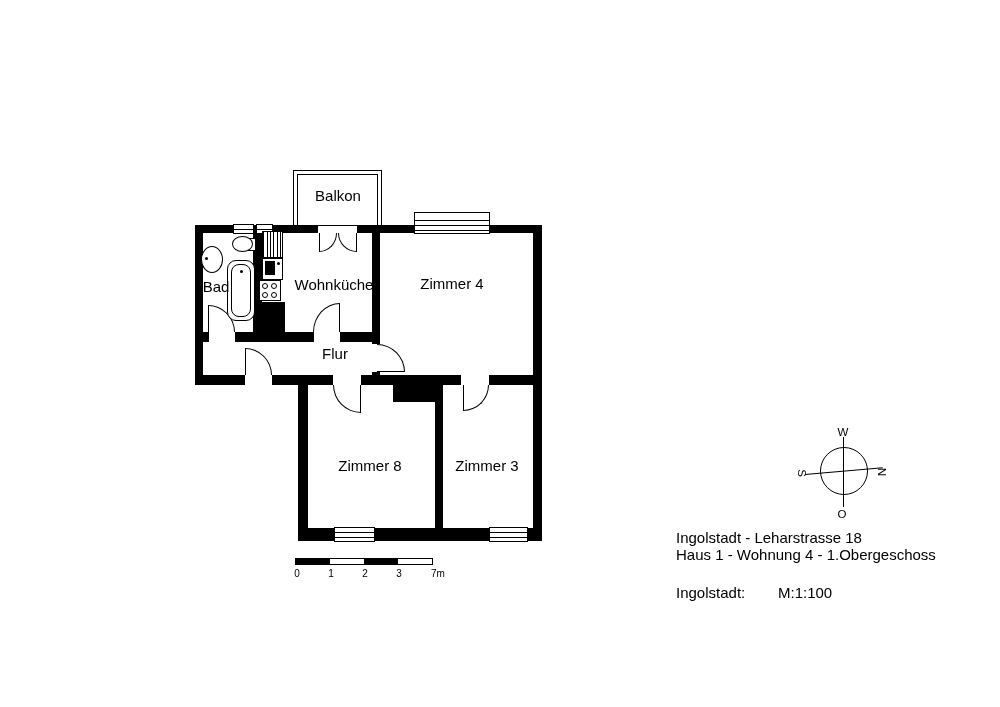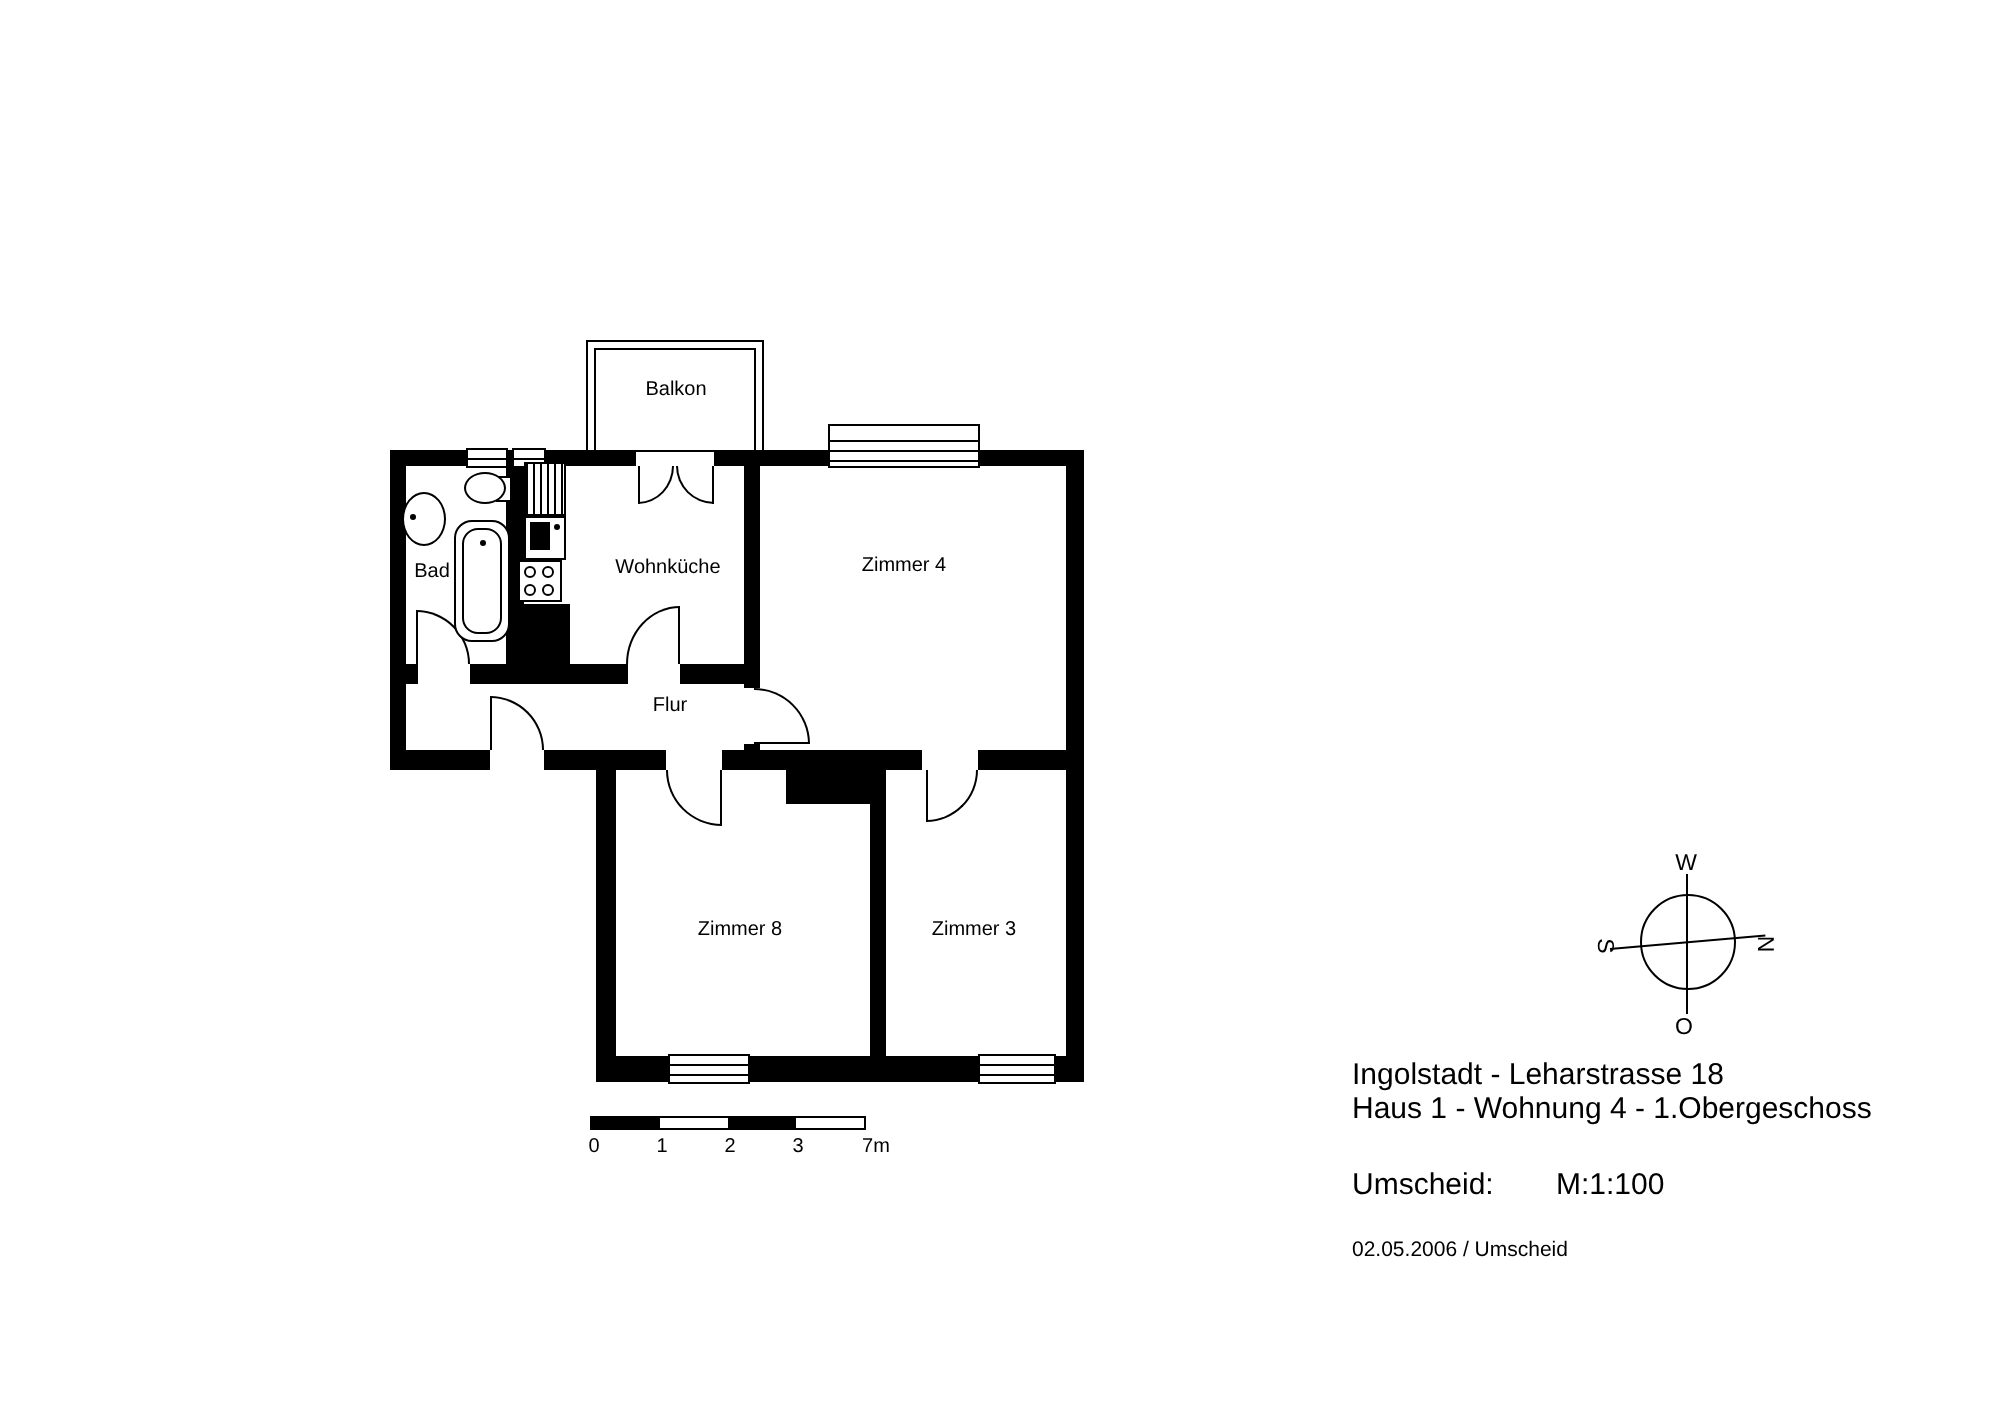--- a/index.html
+++ b/index.html
@@ -2,21 +2,21 @@
 <html><head>
 <meta charset="utf-8">
 <style>
   html,body{margin:0;padding:0;background:#fff}
   #stage{position:relative;width:1000px;height:707px;background:#fff;
          font-family:"Liberation Sans",sans-serif;color:#000;overflow:hidden}
   .w{position:absolute;background:#000}
   .fx{position:absolute;box-sizing:border-box;border:1.5px solid #000;background:#fff}
   .door{position:absolute;box-sizing:border-box}
   .win{position:absolute;box-sizing:border-box;border:1px solid #000;background-color:#fff;background-repeat:no-repeat}
-  .room-label{position:absolute;transform:translate(-50%,-50%);font-size:10px;white-space:nowrap}
+  .room-label{position:absolute;transform:translate(-50%,-50%);font-size:15px;white-space:nowrap}
   .dot{position:absolute;background:#000;border-radius:50%}
   .compass-letter{position:absolute;font-size:11.5px}
   .scale-num{position:absolute;transform:translate(-50%,0);font-size:10px}
   #info{position:absolute;left:676px;top:529px;font-size:15px;line-height:17px}
   #info .grundriss-row{position:relative;margin-top:21px}
   #info .scale-val{position:absolute;left:102px;top:0}
   #info .date-row{margin-top:16px;font-size:10.5px}
 </style>
 </head>
 <body>
@@ -105,19 +105,18 @@
   <span class="scale-num" style="left:297px;top:568px">0</span>
   <span class="scale-num" style="left:331px;top:568px">1</span>
   <span class="scale-num" style="left:365px;top:568px">2</span>
   <span class="scale-num" style="left:399px;top:568px">3</span>
   <span class="scale-num" style="left:438px;top:568px">7m</span>
 
   <div id="info">
     <div>Ingolstadt - Leharstrasse 18</div>
     <div>Haus 1 - Wohnung 4 -  1.Obergeschoss</div>
     <div class="grundriss-row">
-      <span>Umscheid:</span>
+      <span>Ingolstadt:</span>
       <span class="scale-val">M:1:100</span>
     </div>
-    <div class="date-row">02.05.2006 / Umscheid</div>
   </div>
 
 </div>
 
 </body></html>

